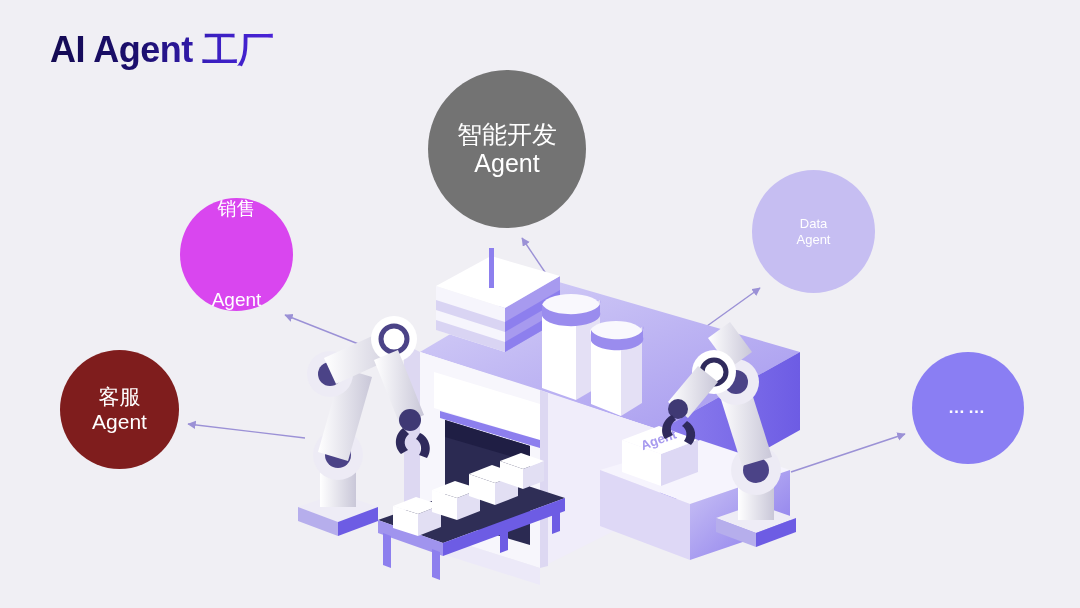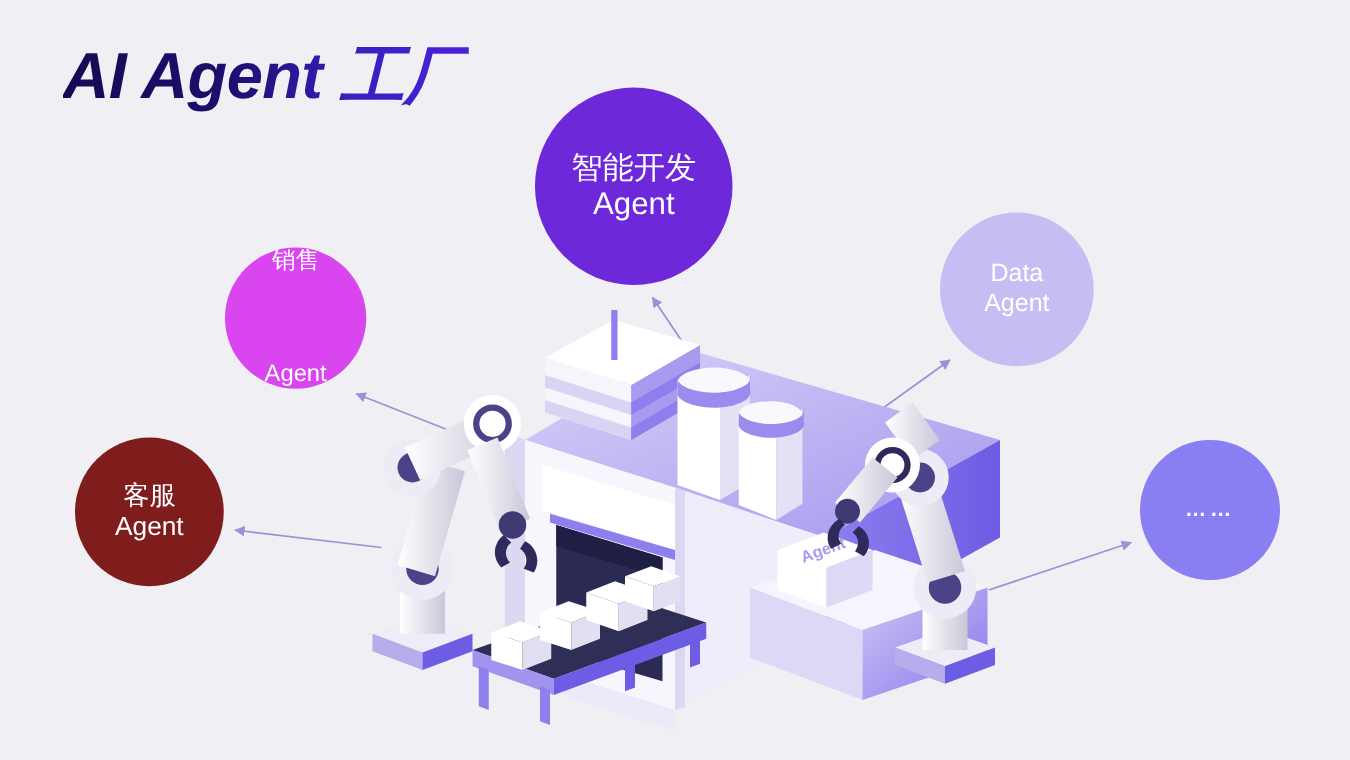--- a/index.html
+++ b/index.html
@@ -14,66 +14,65 @@
     position: relative;
     width: 1080px;
     height: 608px;
     background: #f0eff4;
     overflow: hidden;
   }
   #title {
     position: absolute;
     left: 50px;
     top: 26px;
-    font-size: 52px;
+    font-size: 36px;
     font-weight: 700;
     letter-spacing: -0.5px;
     background: linear-gradient(92deg, #140a52 0%, #1c0f70 42%, #3a1fc0 72%, #4a23d8 100%);
     -webkit-background-clip: text;
     background-clip: text;
     color: transparent;
     -webkit-text-fill-color: transparent;
     white-space: nowrap;
-    font-style: italic;
   }
   .bubble {
     position: absolute;
     border-radius: 50%;
     display: flex;
     flex-direction: column;
     align-items: center;
     justify-content: center;
     color: #ffffff;
     text-align: center;
     line-height: 1.18;
   }
   .bubble .ln {
     display: block;
     white-space: nowrap;
   }
   #b-dev {
     left: 428px; top: 70px; width: 158px; height: 158px;
-    background: #6d28d9;
+    background: #737373;
     font-size: 25px;
   }
   #b-sales {
     left: 180px; top: 198px; width: 113px; height: 113px;
     background: #d946ef;
     font-size: 19px;
     justify-content: space-between;
   }
   #b-cs {
     left: 60px; top: 350px; width: 119px; height: 119px;
     background: #7f1d1d;
     font-size: 21px;
   }
   #b-data {
     left: 752px; top: 170px; width: 123px; height: 123px;
     background: #c6bef2;
-    font-size: 20px;
+    font-size: 13px;
   }
   #b-more {
     left: 912px; top: 352px; width: 112px; height: 112px;
     background: #8a7ef3;
     font-size: 17px;
     letter-spacing: 3px;
   }
   #b-more .ln { font-weight: 700; }
   #art {
     position: absolute;

